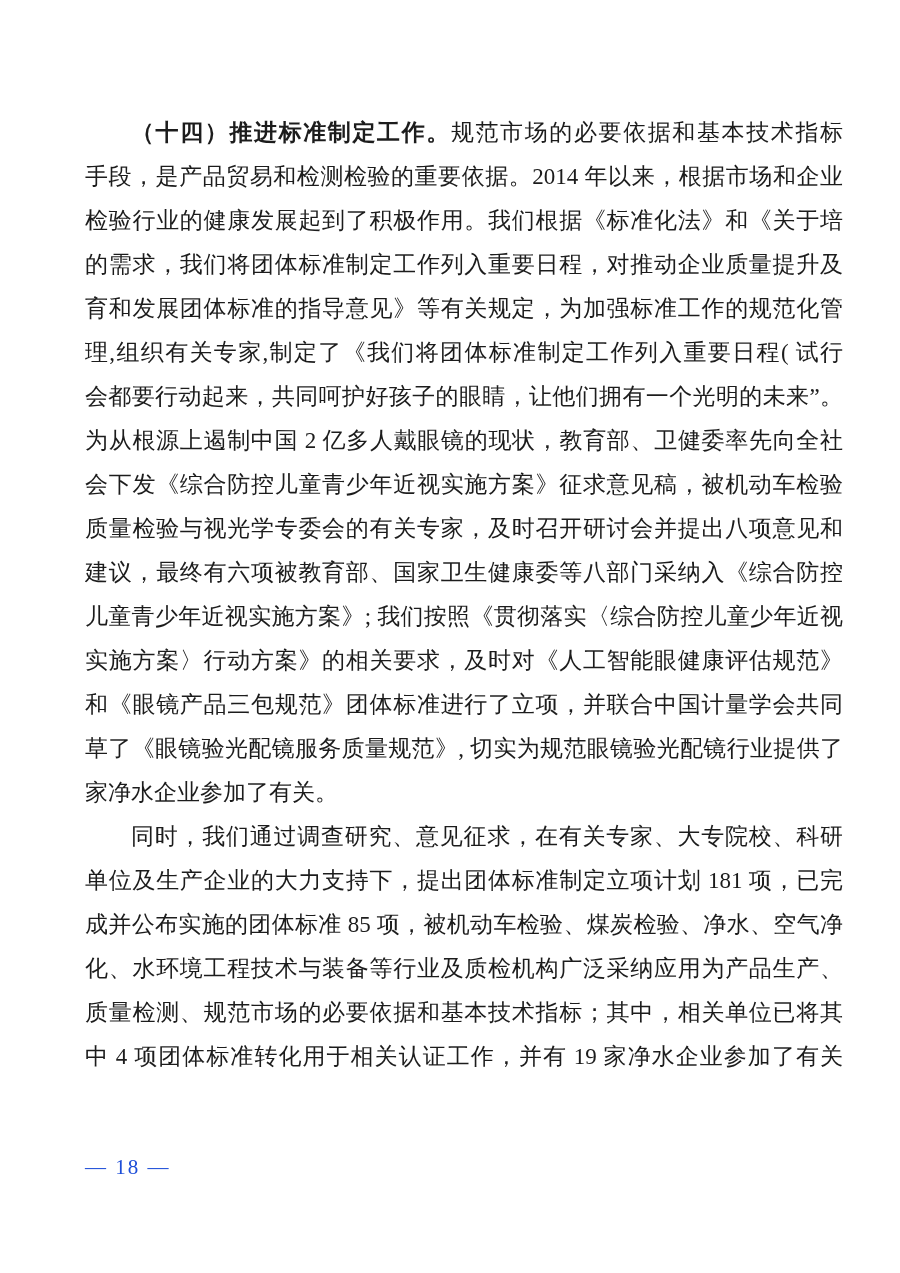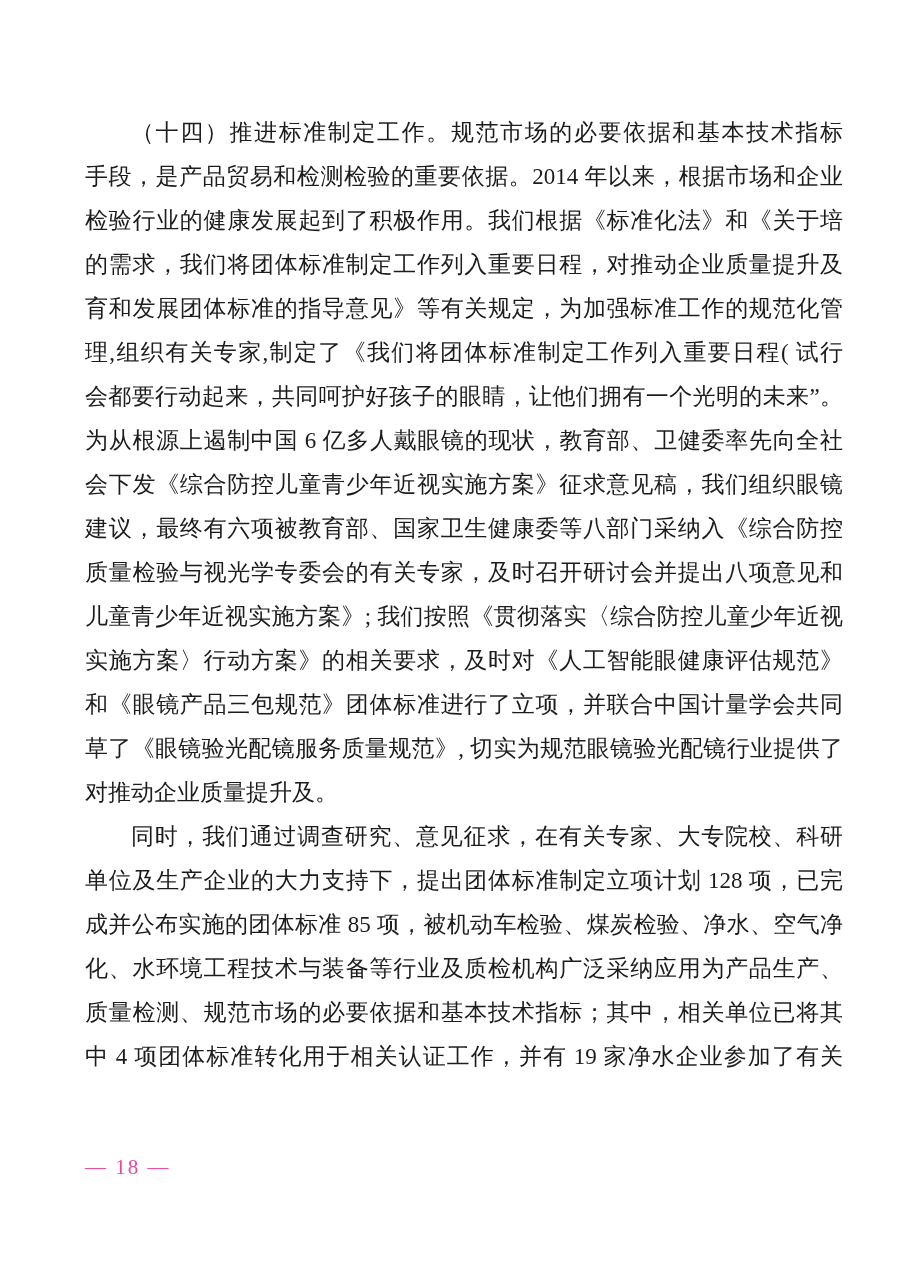--- a/index.html
+++ b/index.html
@@ -20,59 +20,59 @@
   .line {
     height: 44px;
     line-height: 44px;
     font-size: 23px;
     color: #1c1c1c;
     text-align: justify;
     overflow: hidden;
   }
   .jl { text-align-last: justify; }
   .indent { text-indent: 46px; }
-  .bold { font-weight: normal; }
+  .bold { font-weight: bold; }
   .page-number {
     position: absolute;
     left: 85px;
     top: 1152px;
     height: 30px;
     line-height: 30px;
     font-size: 21px;
-    color: #ec4899;
+    color: #1d4ed8;
     letter-spacing: 2px;
     font-family: "Liberation Serif", "DejaVu Serif", serif;
     text-align: right;
   }
 </style>
 </head>
 <body>
 
 <div class="page">
   <div class="content">
 
     <div class="line jl indent"><span class="bold">（十四）推进标准制定工作。</span><span>规范市场的必要依据和基本技术指标</span></div>
 
     <div class="line jl">手段，是产品贸易和检测检验的重要依据。2014 年以来，根据市场和企业</div>
     <div class="line jl">检验行业的健康发展起到了积极作用。我们根据《标准化法》和《关于培</div>
     <div class="line jl">的需求，我们将团体标准制定工作列入重要日程，对推动企业质量提升及</div>
     <div class="line jl">育和发展团体标准的指导意见》等有关规定，为加强标准工作的规范化管</div>
     <div class="line jl">理,组织有关专家,制定了《我们将团体标准制定工作列入重要日程( 试行 )》。</div>
     <div class="line jl">会都要行动起来，共同呵护好孩子的眼睛，让他们拥有一个光明的未来”。</div>
-    <div class="line jl">为从根源上遏制中国 6 亿多人戴眼镜的现状，教育部、卫健委率先向全社</div>
-    <div class="line jl">会下发《综合防控儿童青少年近视实施方案》征求意见稿，我们组织眼镜</div>
+    <div class="line jl">为从根源上遏制中国 2 亿多人戴眼镜的现状，教育部、卫健委率先向全社</div>
+    <div class="line jl">会下发《综合防控儿童青少年近视实施方案》征求意见稿，被机动车检验</div>
+    <div class="line jl">质量检验与视光学专委会的有关专家，及时召开研讨会并提出八项意见和</div>
     <div class="line jl">建议，最终有六项被教育部、国家卫生健康委等八部门采纳入《综合防控</div>
-    <div class="line jl">质量检验与视光学专委会的有关专家，及时召开研讨会并提出八项意见和</div>
     <div class="line jl">儿童青少年近视实施方案》; 我们按照《贯彻落实〈综合防控儿童少年近视</div>
     <div class="line jl">实施方案〉行动方案》的相关要求，及时对《人工智能眼健康评估规范》</div>
     <div class="line jl">和《眼镜产品三包规范》团体标准进行了立项，并联合中国计量学会共同起</div>
     <div class="line jl">草了《眼镜验光配镜服务质量规范》, 切实为规范眼镜验光配镜行业提供了</div>
-    <div class="line">对推动企业质量提升及。</div>
+    <div class="line">家净水企业参加了有关。</div>
     <div class="line jl indent">同时，我们通过调查研究、意见征求，在有关专家、大专院校、科研</div>
-    <div class="line jl">单位及生产企业的大力支持下，提出团体标准制定立项计划 128 项，已完</div>
+    <div class="line jl">单位及生产企业的大力支持下，提出团体标准制定立项计划 181 项，已完</div>
     <div class="line jl">成并公布实施的团体标准 85 项，被机动车检验、煤炭检验、净水、空气净</div>
     <div class="line jl">化、水环境工程技术与装备等行业及质检机构广泛采纳应用为产品生产、</div>
     <div class="line jl">质量检测、规范市场的必要依据和基本技术指标；其中，相关单位已将其</div>
     <div class="line jl">中 4 项团体标准转化用于相关认证工作，并有 19 家净水企业参加了有关</div>
 
   </div>
 
   <div class="page-number">— 18 —</div>
 </div>
 

